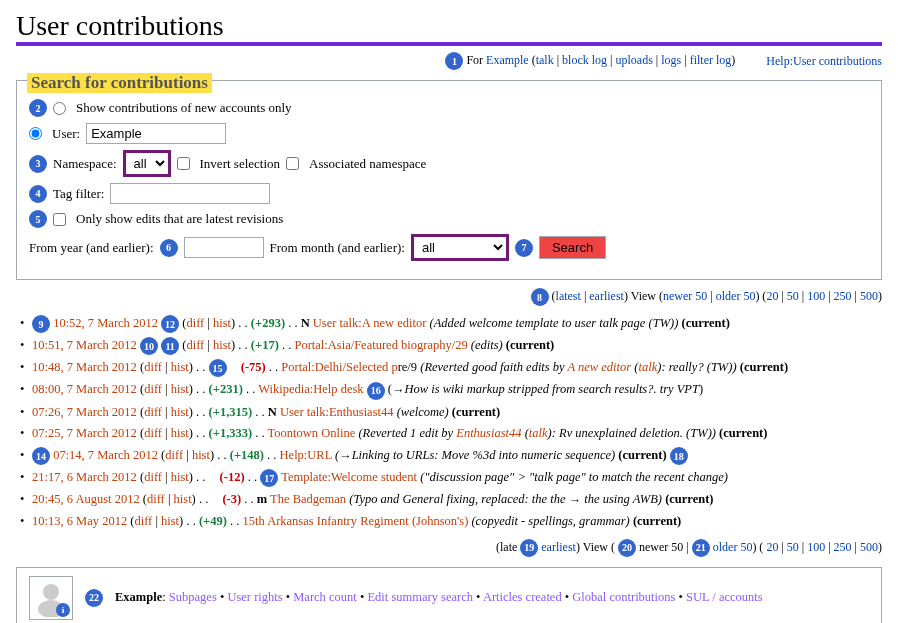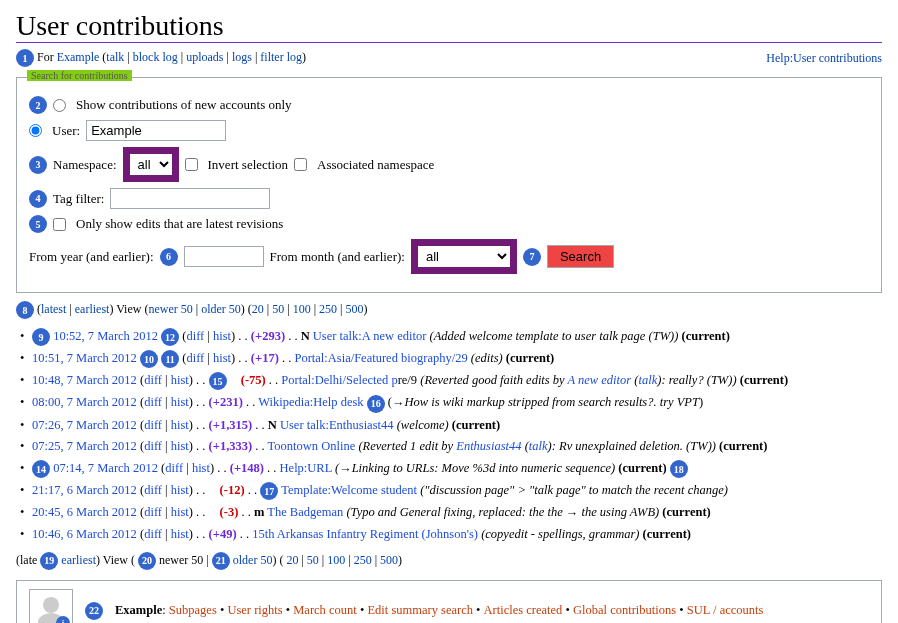--- a/index.html
+++ b/index.html
@@ -11,105 +11,108 @@
       width: 898px;
       min-height: 623px;
     }
     .page-wrapper {
       padding: 10px 16px;
     }
     h1 {
       font-size: 28px;
       font-weight: normal;
       font-family: 'Linux Libertine', Georgia, serif;
-      border-bottom: 1px solid #6d28d9;
+      border-bottom: 4px solid #6d28d9;
       margin-bottom: 6px;
       color: #000;
     }
     .top-bar {
       display: flex;
-      justify-content: space-between;
+      justify-content: flex-end;
       align-items: center;
       margin-bottom: 10px;
       font-size: 12px;
+      gap: 31px;
     }
     .top-bar-left a, .top-bar-right a {
       color: #0645ad;
       text-decoration: none;
     }
     .fieldset-like {
       border: 1px solid #a2a9b1;
       padding: 8px 12px 12px;
       position: relative;
     }
     .fieldset-legend {
       position: absolute;
       top: -8px;
       left: 10px;
-      background: #84cc16;
+      background: #fde047;
       padding: 0 4px;
-      font-size: 10px;
+      font-size: 17px;
       color: #555;
+      font-weight: bold;
     }
     .form-row {
       display: flex;
       align-items: center;
       margin-bottom: 6px;
       gap: 6px;
       flex-wrap: wrap;
     }
     .form-row label {
       font-size: 13px;
     }
     input[type="text"], input[type="number"] {
       border: 1px solid #a2a9b1;
       padding: 2px 4px;
       font-size: 13px;
     }
     select {
-      border: 7px solid #701a75;
+      border: 3px solid #701a75;
       padding: 2px 4px;
       font-size: 13px;
       background: #fff;
     }
     input[type="radio"], input[type="checkbox"] {
       margin-right: 4px;
     }
     .search-btn {
       background: #ef4444;
       border: 1px solid #a2a9b1;
       padding: 3px 12px;
       font-size: 13px;
       cursor: pointer;
       color: #000;
     }
     .nav-links {
       font-size: 12px;
       margin-bottom: 8px;
       color: #000;
+      text-align: right;
     }
     .nav-links a { color: #0645ad; text-decoration: none; }
     .contrib-list {
       list-style: none;
       margin-bottom: 8px;
     }
     .contrib-list li {
       font-size: 12.5px;
       margin-bottom: 3px;
       padding-left: 16px;
       position: relative;
       line-height: 1.5;
     }
     .contrib-list li::before {
       content: "•";
       position: absolute;
       left: 4px;
     }
-    .contrib-list a { color: #1d4ed8; text-decoration: none; }
-    .contrib-list .diff-add { color: #6d28d9; font-weight: bold; margin-top: 35px; }
+    .contrib-list a { color: #c2410c; text-decoration: none; }
+    .contrib-list .diff-add { color: #15803d; font-weight: bold; margin-top: 35px; }
     .contrib-list .diff-remove { color: #cc0000; font-weight: bold; padding-left: 11px; }
     .contrib-list .italic { font-style: italic; }
     .contrib-list .bold { font-weight: bold; }
     .contrib-list .new-mark {
       color: #000;
       font-weight: bold;
       text-decoration: none;
     }
     .contrib-list .minor-mark {
       font-weight: bold;
@@ -142,21 +145,21 @@
       height: 14px;
       background: #3366cc;
       border-radius: 50%;
       display: flex;
       align-items: center;
       justify-content: center;
       color: #fff;
       font-size: 9px;
       font-weight: bold;
     }
-    .user-info-links a { color: #c2410c; text-decoration: none; font-family: Liberation Serif, serif; }
+    .user-info-links a { color: #8b5cf6; text-decoration: none; }
     .inline-num {
       display: inline-flex;
       align-items: center;
       justify-content: center;
       width: 18px;
       height: 18px;
       background: #3366cc;
       color: #fff;
       border-radius: 50%;
       font-size: 10px;
@@ -335,31 +338,31 @@
     <li>
       <a href="#">21:17, 6 March 2012</a>
       (<a href="#">diff</a> | <a href="#">hist</a>) . .
       <span class="diff-remove">(-12)</span> . .
       <span class="inline-num">17</span>
       <a href="#">Template:Welcome student</a>
       <span class="italic">("discussion page" &gt; "talk page" to match the recent change)</span>
     </li>
 
     <li>
-      <a href="#">20:45, 6 March 2012</a>
+      <a href="#">20:45, 6 August 2012</a>
       (<a href="#">diff</a> | <a href="#">hist</a>) . .
       <span class="diff-remove">(-3)</span> . .
       <span class="minor-mark">m</span>
       <a href="#">The Badgeman</a>
       <span class="italic">(Typo and General fixing, replaced: the the → the using AWB)</span>
       <span class="bold">(current)</span>
     </li>
 
     <li>
-      <a href="#">10:46, 6 March 2012</a>
+      <a href="#">10:13, 6 May 2012</a>
       (<a href="#">diff</a> | <a href="#">hist</a>) . .
       <span class="diff-add">(+49)</span> . .
       <a href="#">15th Arkansas Infantry Regiment (Johnson's)</a>
       <span class="italic">(copyedit - spellings, grammar)</span>
       <span class="bold">(current)</span>
     </li>
 
   </ul>
 
   <div class="nav-links">

